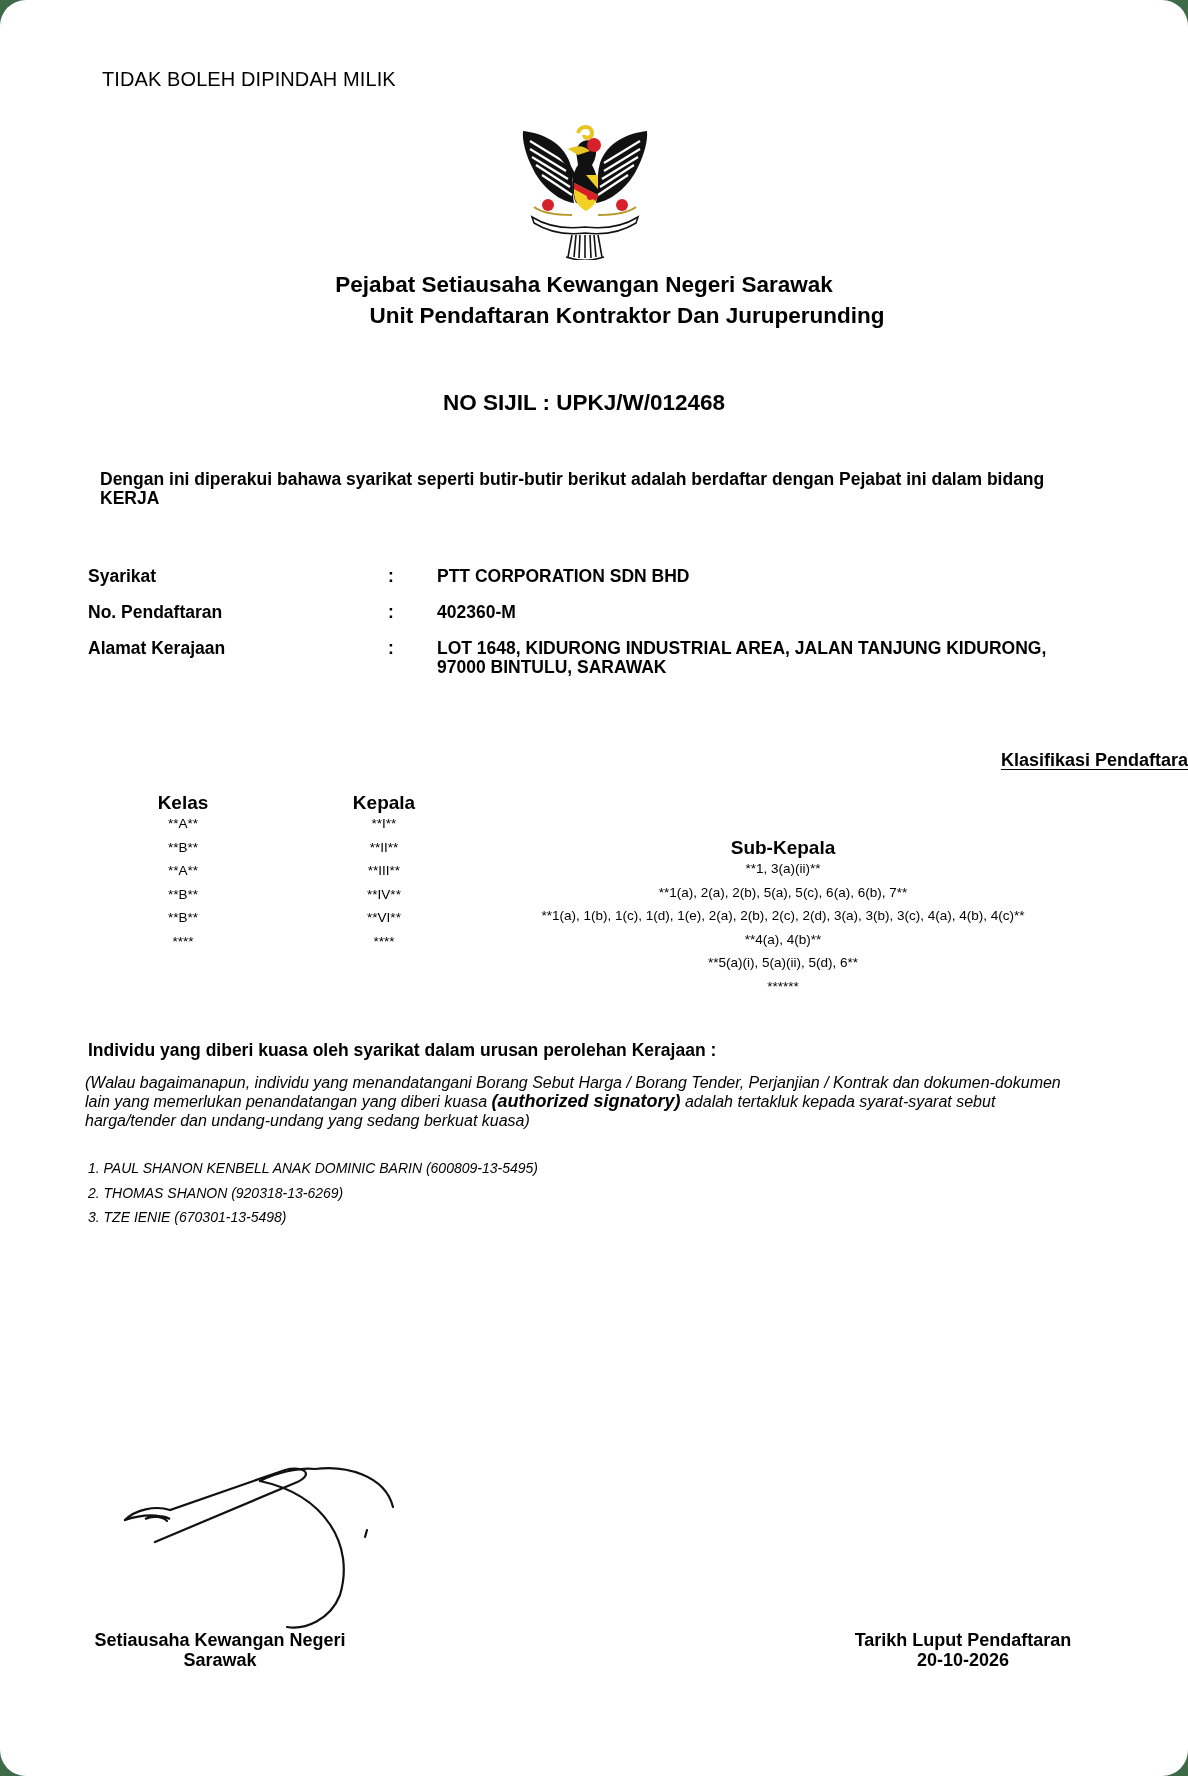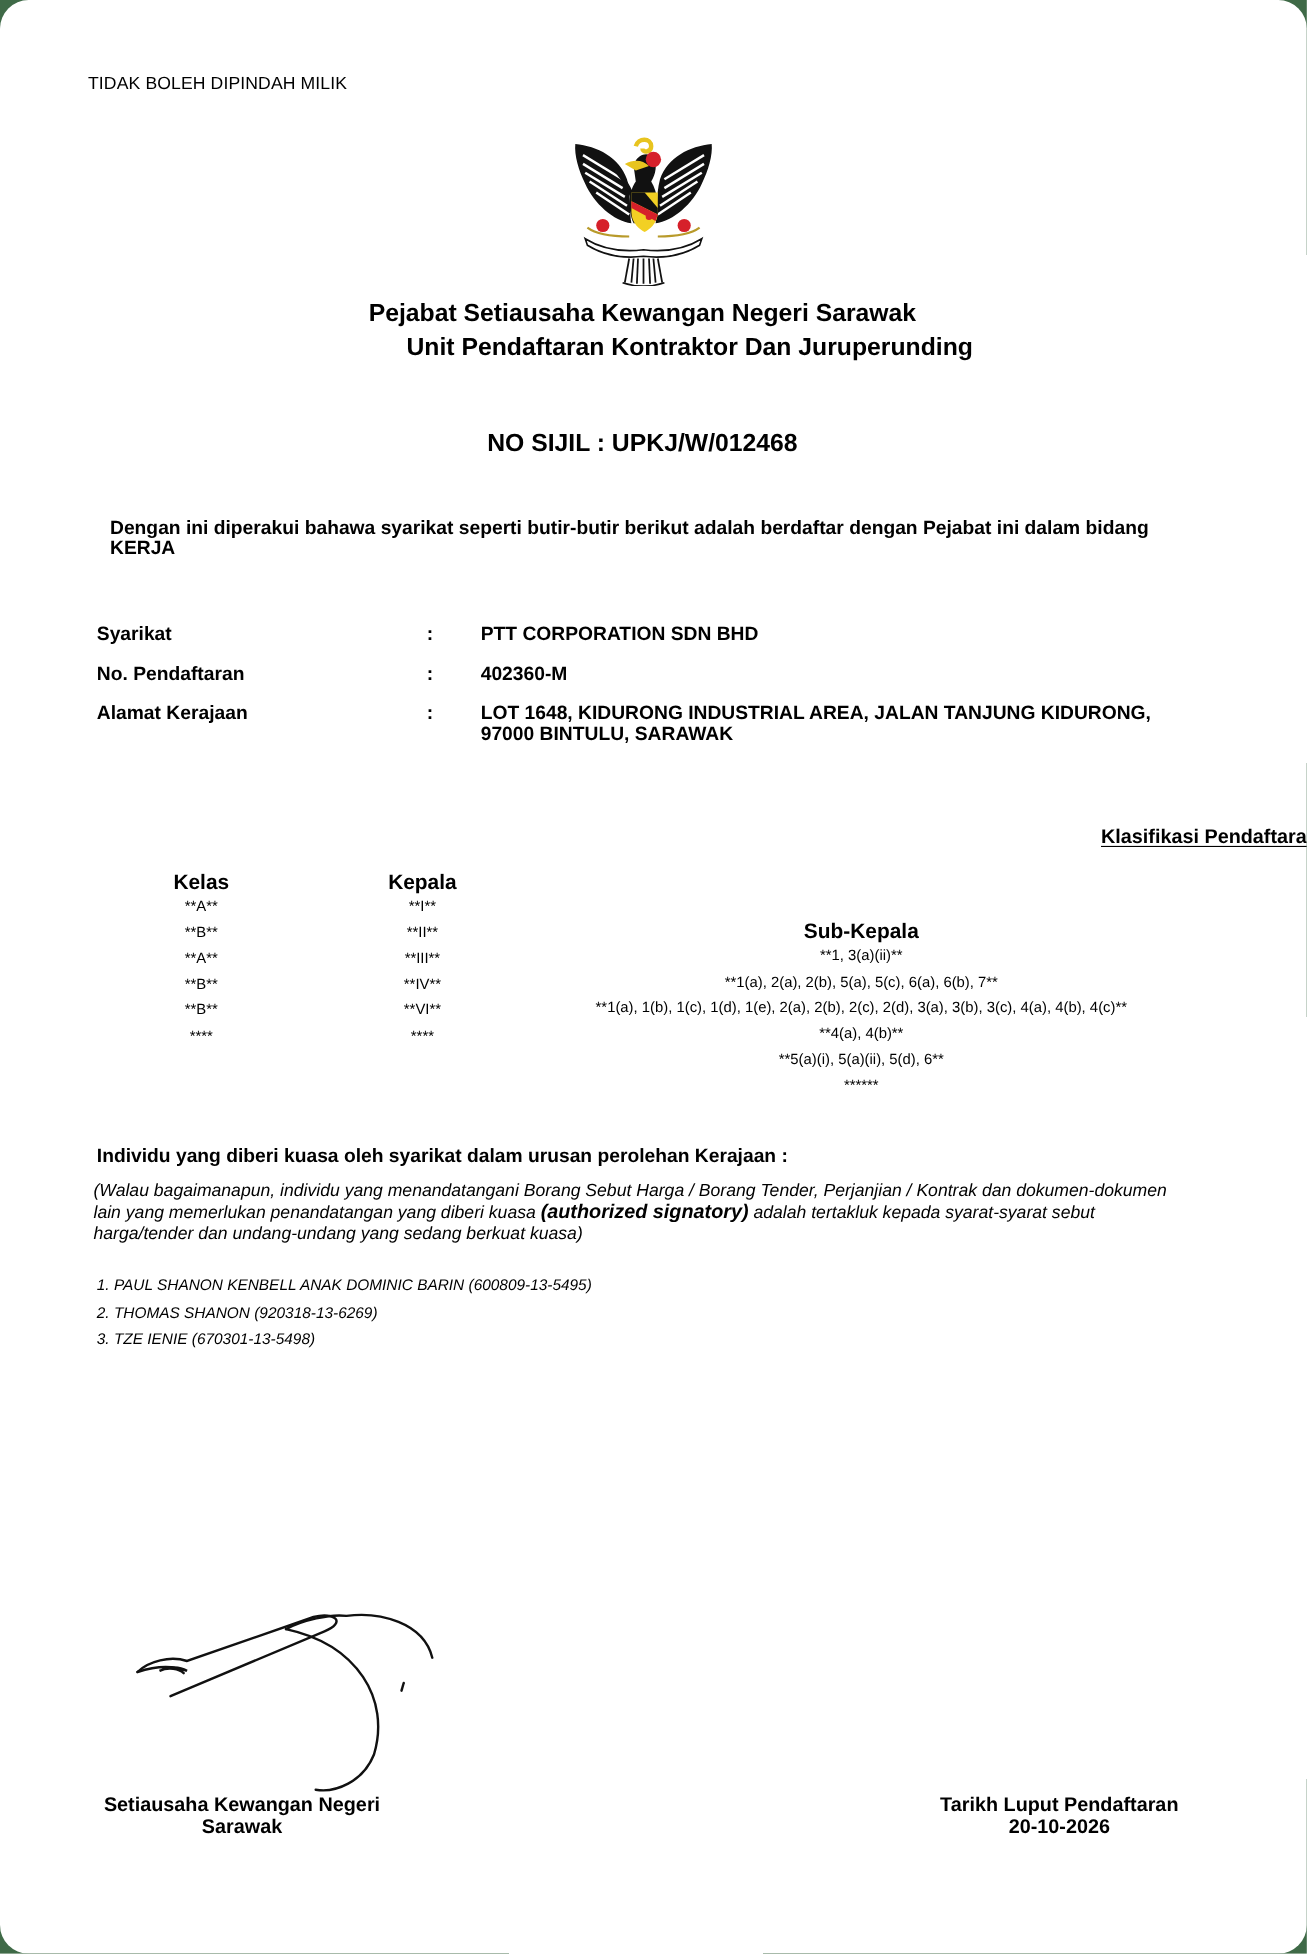--- a/index.html
+++ b/index.html
@@ -11,21 +11,21 @@
       overflow: hidden;
     }
     .page {
       position: relative;
       width: 1188px; height: 1776px;
       background: #ffffff;
       border-radius: 26px;
       overflow: hidden;
     }
     .abs { position: absolute; }
-    .nontransfer { left: 80px; top: 68px; font-size: 16px; letter-spacing: 0.1px; }
+    .nontransfer { left: 102px; top: 68px; font-size: 20px; letter-spacing: 0.1px; }
     .crest { left: 518px; top: 123px; width: 134px; width: 134px; height: 137px; }
     .org { left: 0; width: 1168px; text-align: center; font-weight: bold; font-size: 22.5px; }
     .org1 { top: 272px; }
     .org2 { top: 303px; padding-left: 43px; }
     .certno { left: 0; width: 1168px; top: 390px; text-align: center; font-weight: bold; font-size: 22.5px; }
     .intro { left: 100px; top: 470px; width: 990px; font-weight: bold; font-size: 17.5px; line-height: 19px; }
     .detail-row { left: 88px; width: 1000px; font-weight: bold; font-size: 17.5px; line-height: 19px; }
     .detail-label { position: absolute; left: 0; top: 0; }
     .detail-colon { position: absolute; left: 300px; top: 0; }
     .detail-value { position: absolute; left: 349px; top: 0; width: 640px; }

